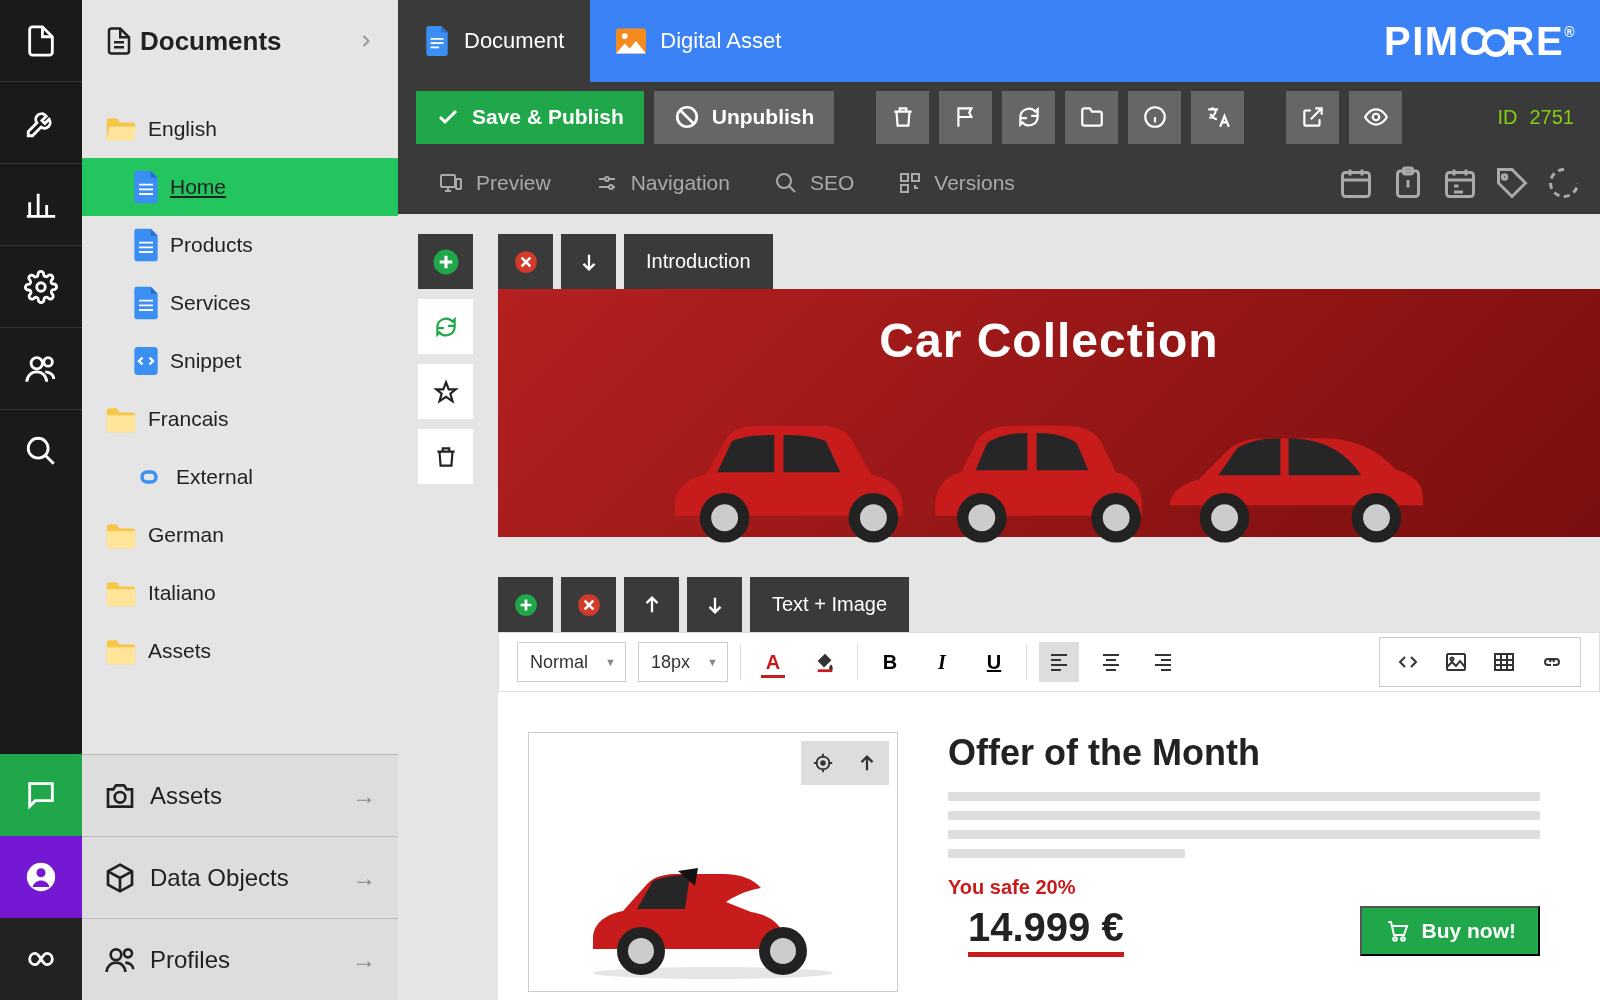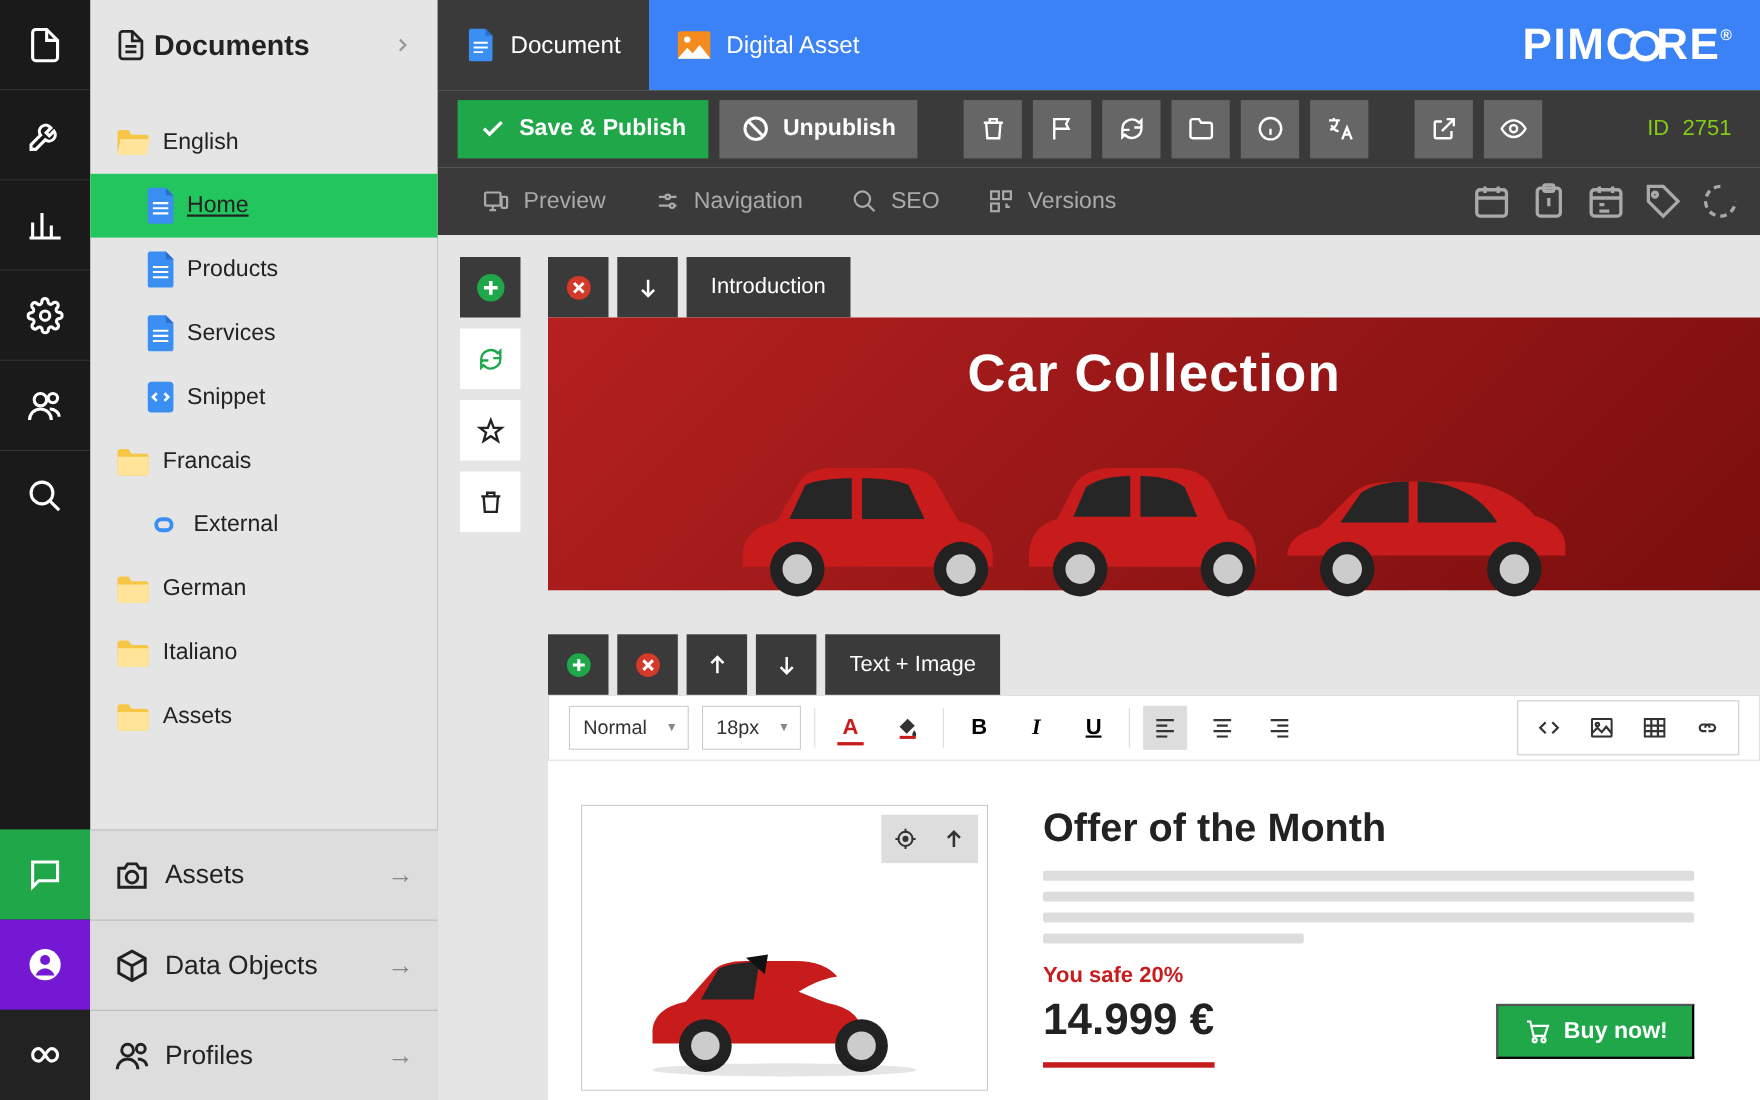--- a/index.html
+++ b/index.html
@@ -92,21 +92,21 @@
 .offer-img-box { width: 370px; height: 260px; background: #fff; border: 1px solid #ccc; position: relative; display: flex; align-items: flex-end; justify-content: center; padding-bottom: 10px; }
 .offer-img-ctrl { position: absolute; top: 8px; right: 8px; display: flex; background: #ddd; }
 .offer-img-ctrl .ctrl { width: 44px; height: 44px; display: flex; align-items: center; justify-content: center; cursor: pointer; }
 
 .offer-text { flex: 1; padding-right: 30px; }
 .offer-title { font-size: 36px; font-weight: 800; color: #222; margin-bottom: 18px; }
 .greek-line { height: 9px; background: #ddd; border-radius: 2px; margin-bottom: 10px; }
 .greek-line.short { width: 40%; }
 .offer-save { color: #c81c1c; font-size: 20px; font-weight: 600; margin-top: 18px; }
 .offer-price-row { display: flex; justify-content: space-between; align-items: center; margin-top: 6px; }
-.offer-price { font-size: 40px; font-weight: 900; color: #222; border-bottom: 5px solid #c81c1c; display: inline-block; padding-bottom: 16px; }
+.offer-price { font-size: 40px; font-weight: 900; color: #222; border-bottom: 5px solid #c81c1c; display: inline-block; padding-bottom: 2px; margin-left: 20px; }
 .btn-buy { background: #1fa74a; color: #fff; display: flex; align-items: center; gap: 12px; padding: 0 22px; height: 50px; font-size: 21px; font-weight: 600; cursor: pointer; }
 svg { display: block; }
 </style>
 </head>
 <body>
 
 <div class="app">
 
   <div class="rail">
     <div class="rail-item divider">

